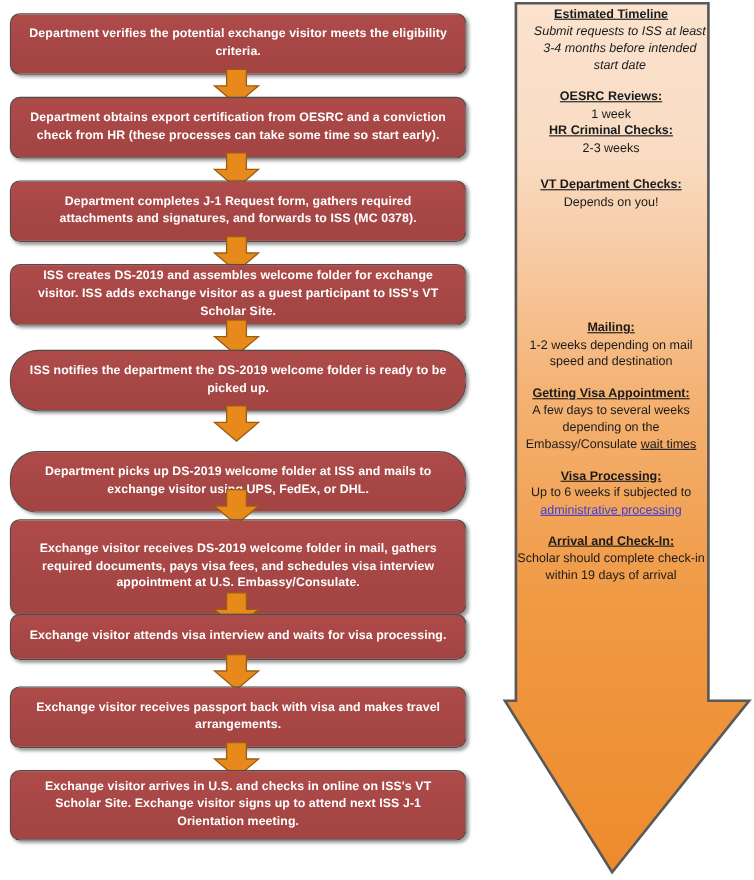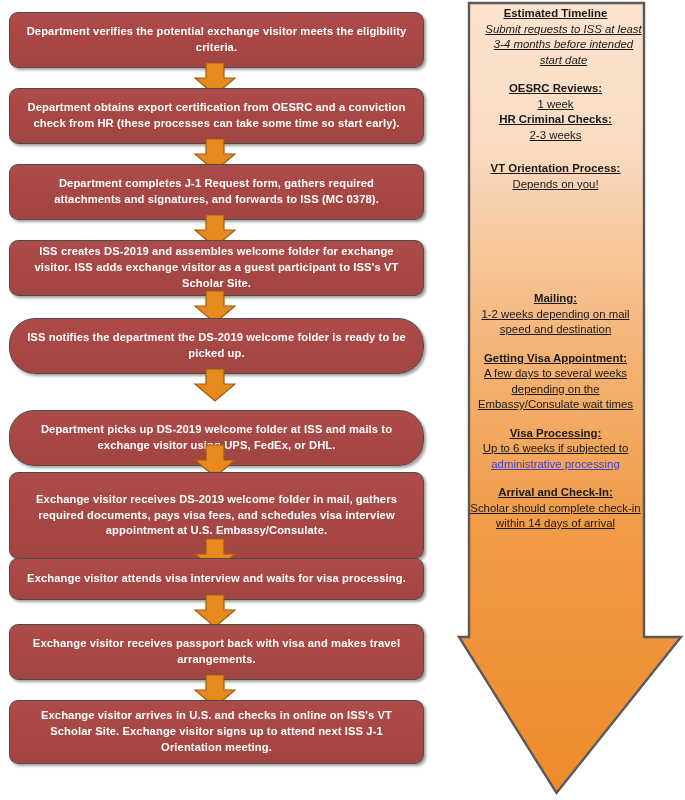--- a/index.html
+++ b/index.html
@@ -71,21 +71,21 @@
   #timeline-content {
     position: absolute;
     left: 13px;
     top: 6px;
     width: 175px;
     text-align: center;
     font-size: 11.4px;
     line-height: 1.36;
     color: #1a1a1a;
   }
-  .tl-block { margin-bottom: 0; text-decoration: underline; }
+  .tl-block { margin-bottom: 0; }
   .tl-head {
     font-weight: bold;
     text-decoration: underline;
   }
   .tl-body { font-weight: normal; }
   .tl-italic { font-style: italic; padding-left: 16px; }
   .tl-gap { height: 13px; }
   .tl-gap-sm { height: 5px; }
   .tl-link {
     color: #3f3fd0;
@@ -218,21 +218,21 @@
 
     <div class="tl-block">
       <div class="tl-head">HR Criminal Checks:</div>
       <div class="tl-body">2-3 weeks</div>
     </div>
 
     <div class="tl-gap"></div>
     <div class="tl-gap-sm"></div>
 
     <div class="tl-block">
-      <div class="tl-head">VT Orientation Process:</div>
+      <div class="tl-head">VT Department Checks:</div>
       <div class="tl-body">Depends on you!</div>
     </div>
 
     <div class="tl-gap"></div>
 
 
     <div style="height:86px;"></div>
 
     <div class="tl-block">
       <div class="tl-head">Mailing:</div>
@@ -250,16 +250,16 @@
 
     <div class="tl-block">
       <div class="tl-head">Visa Processing:</div>
       <div class="tl-body"><span>Up to 6 weeks if subjected to </span><span class="tl-link">administrative processing</span></div>
     </div>
 
     <div class="tl-gap"></div>
 
     <div class="tl-block">
       <div class="tl-head">Arrival and Check-In:</div>
-      <div class="tl-body">Scholar should complete check-in within 14 days of arrival</div>
+      <div class="tl-body">Scholar should complete check-in within 19 days of arrival</div>
     </div>
   </div>
 </div>
 
 </body></html>

